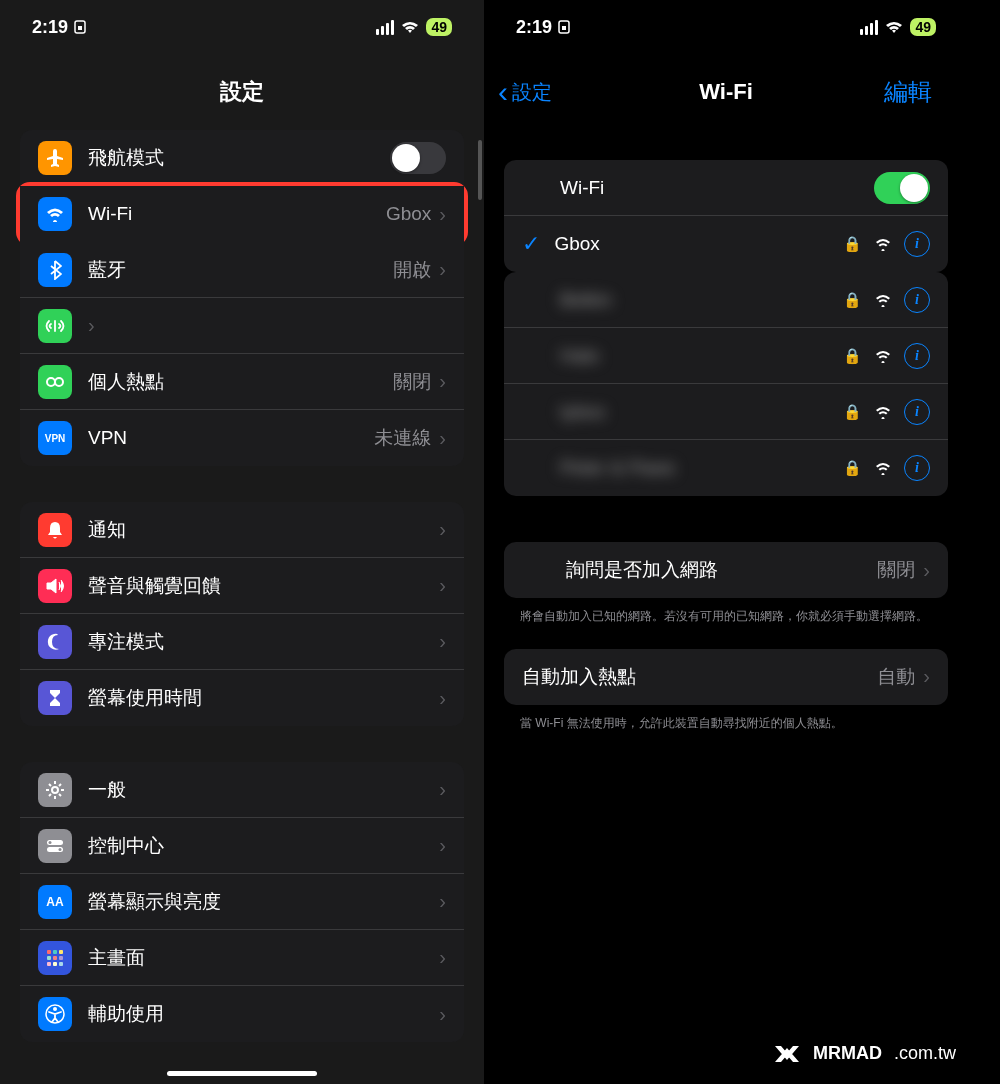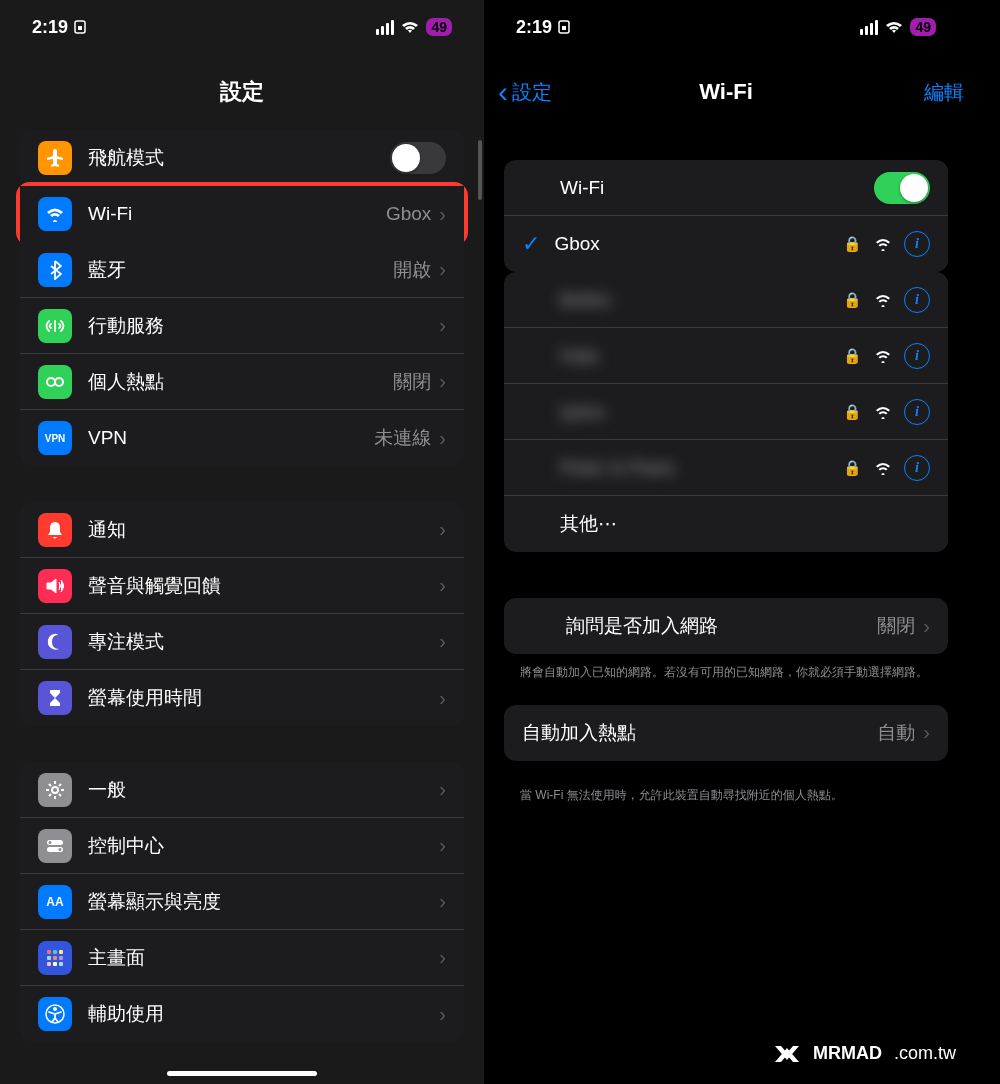--- a/index.html
+++ b/index.html
@@ -2,32 +2,32 @@
 <html><head>
 <meta charset="utf-8">
 <style>
 *{box-sizing:border-box;margin:0;padding:0;font-family:-apple-system,BlinkMacSystemFont,"Helvetica Neue",sans-serif;}
 body{background:#000;width:1000px;height:1084px;display:flex;overflow:hidden;}
 .phone{width:484px;height:1084px;background:#000;position:relative;color:#fff;overflow:hidden;}
 .phone-left{background:#1a1a1a;}
 .status-bar{height:54px;display:flex;justify-content:space-between;align-items:center;padding:0 32px;font-size:18px;font-weight:600;}
 .status-left{display:flex;align-items:center;gap:6px;}
 .status-right{display:flex;align-items:center;gap:6px;}
-.battery-badge{background:#a21caf;color:#000;border-radius:7px;padding:1px 5px;font-size:14px;font-weight:700;}
+.battery-badge{background:#bef264;color:#000;border-radius:7px;padding:1px 5px;font-size:14px;font-weight:700;}
 .signal-bars{display:inline-flex;align-items:flex-end;gap:2px;}
 .signal-bars span{width:3px;background:#fff;border-radius:1px;}
 .signal-bars span:nth-child(1){height:6px;}
 .signal-bars span:nth-child(2){height:9px;}
 .signal-bars span:nth-child(3){height:12px;}
 .signal-bars span:nth-child(4){height:15px;}
 .nav-header{height:76px;display:flex;align-items:center;justify-content:center;position:relative;}
 .phone-left .nav-header{background:#1a1a1a;}
 .nav-title{font-size:22px;font-weight:600;}
 .nav-back{position:absolute;left:14px;display:flex;align-items:center;color:#0a84ff;font-size:20px;}
-.nav-edit{position:absolute;right:4px;color:#0a84ff;font-size:20px;}
+.nav-edit{position:absolute;right:36px;color:#0a84ff;font-size:24px;}
 .content{padding:0 0px;}
 .group{background:#1c1c1e;margin:0 20px 36px 20px;border-radius:12px;overflow:hidden;}
 .phone-left .group{background:#1c1c1e;}
 .row{display:flex;align-items:center;height:56px;padding:0 18px;border-bottom:0.5px solid #3a3a3c;position:relative;}
 .row:last-child{border-bottom:none;}
 .row-icon{width:34px;height:34px;border-radius:8px;display:flex;align-items:center;justify-content:center;margin-right:16px;flex-shrink:0;}
 .row-label{font-size:19px;flex:1;}
 .row-value{font-size:19px;color:#8e8e93;margin-right:8px;}
 .chevron{color:#5a5a5e;font-size:20px;}
 .toggle{width:56px;height:32px;background:#39393d;border-radius:16px;position:relative;}
@@ -122,21 +122,20 @@
         <div class="row-label">藍牙</div>
         <div class="row-value">開啟</div>
         <span class="chevron">›</span>
       </div>
       <div class="row">
         <div class="row-icon" style="background:#30d158">
           <svg width="20" height="20" viewBox="0 0 20 20">
               <path d="M10 5 L10 15 M6 8 Q3 10 6 12 M14 8 Q17 10 14 12 M4 5 Q-1 10 4 15 M16 5 Q21 10 16 15" fill="none" stroke="#fff" stroke-width="1.8" stroke-linecap="round"></path>
             </svg>
         </div>
-        <div class="row-label">行動服務</div>
         <span class="chevron">›</span>
       </div>
       <div class="row">
         <div class="row-icon" style="background:#30d158">
           <svg width="20" height="14" viewBox="0 0 20 14">
               <circle cx="6" cy="7" r="4" fill="none" stroke="#fff" stroke-width="2"></circle>
               <circle cx="14" cy="7" r="4" fill="none" stroke="#fff" stroke-width="2"></circle>
             </svg>
         </div>
         <div class="row-label">個人熱點</div>
@@ -355,37 +354,34 @@
         <div class="wifi-row-icons">
           <span class="lock-icon">🔒</span>
           <span>
               <svg width="18" height="14" viewBox="0 0 18 14">
                 <path d="M9 12 a1.5 1.5 0 1 0 0.001 0 M4.5 8 Q9 4.5 13.5 8 L12 9.5 Q9 7 6 9.5 Z M2 5 Q9 -1 16 5 L14.5 6.5 Q9 1.5 3.5 6.5 Z" fill="#fff"></path>
               </svg>
             </span>
           <span class="info-circle">i</span>
         </div>
       </div>
-      <div class="row">
-        <div class="row-label" style="margin-left:38px;">其他⋯</div>
-      </div>
     </div>
 
     <div style="height:46px;"></div>
 
     <div class="group" style="margin-bottom:0;padding-left:44px;">
       <div class="row">
         <div class="row-label">詢問是否加入網路</div>
         <div class="row-value">關閉</div>
         <span class="chevron">›</span>
       </div>
     </div>
     <div class="footer-text">將會自動加入已知的網路。若沒有可用的已知網路，你就必須手動選擇網路。</div>
 
-    <div class="group" style="margin-bottom:16px;">
+    <div class="group" style="margin-bottom:0;">
       <div class="row">
         <div class="row-label">自動加入熱點</div>
         <div class="row-value">自動</div>
         <span class="chevron">›</span>
       </div>
     </div>
     <div class="footer-text">當 Wi-Fi 無法使用時，允許此裝置自動尋找附近的個人熱點。</div>
   </div>
 
   <div class="watermark">

